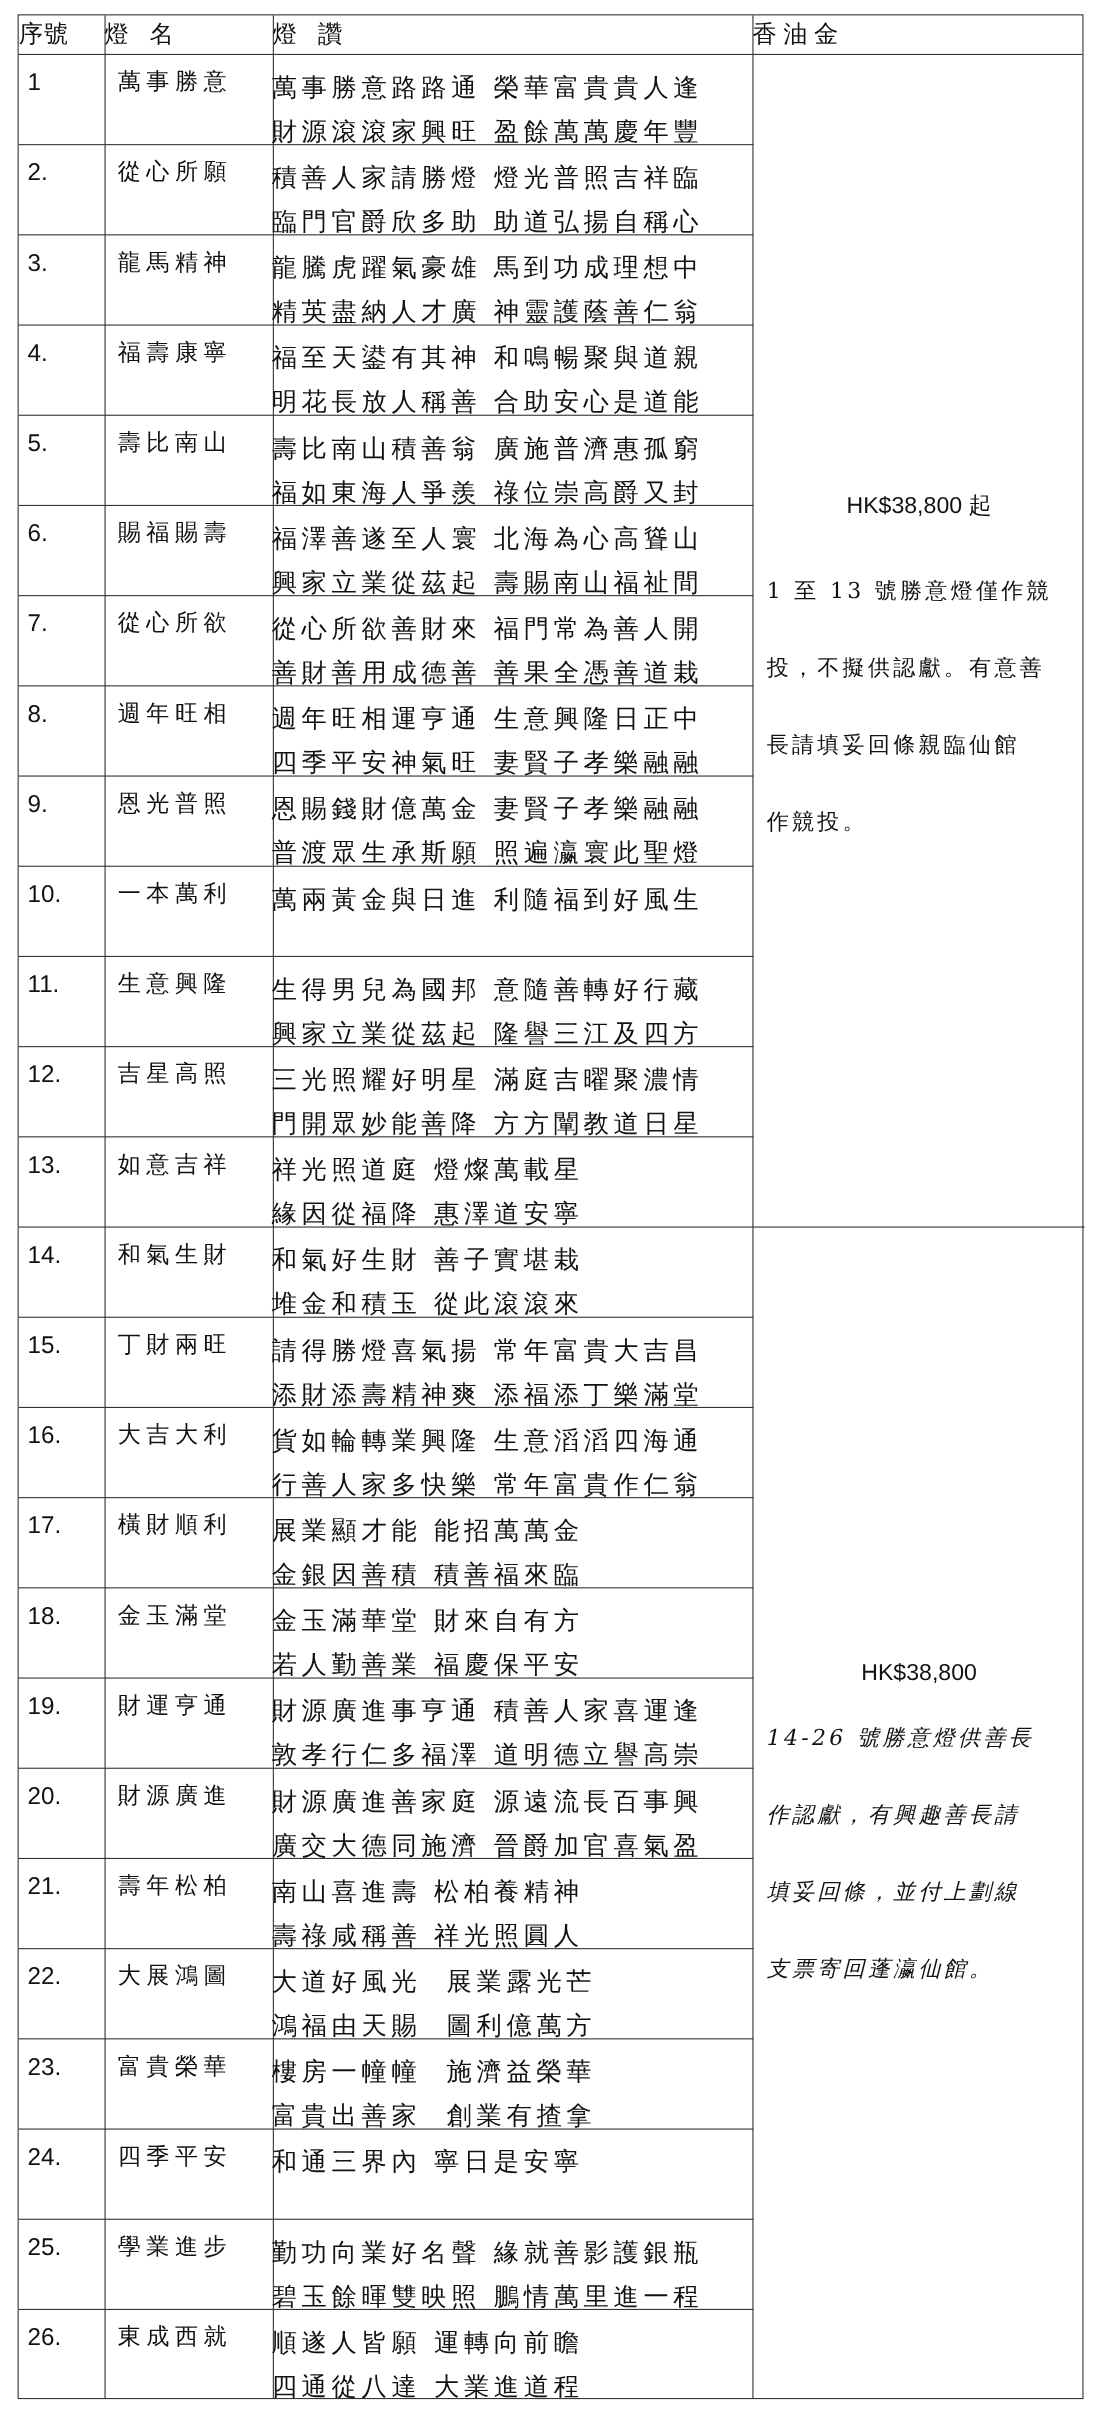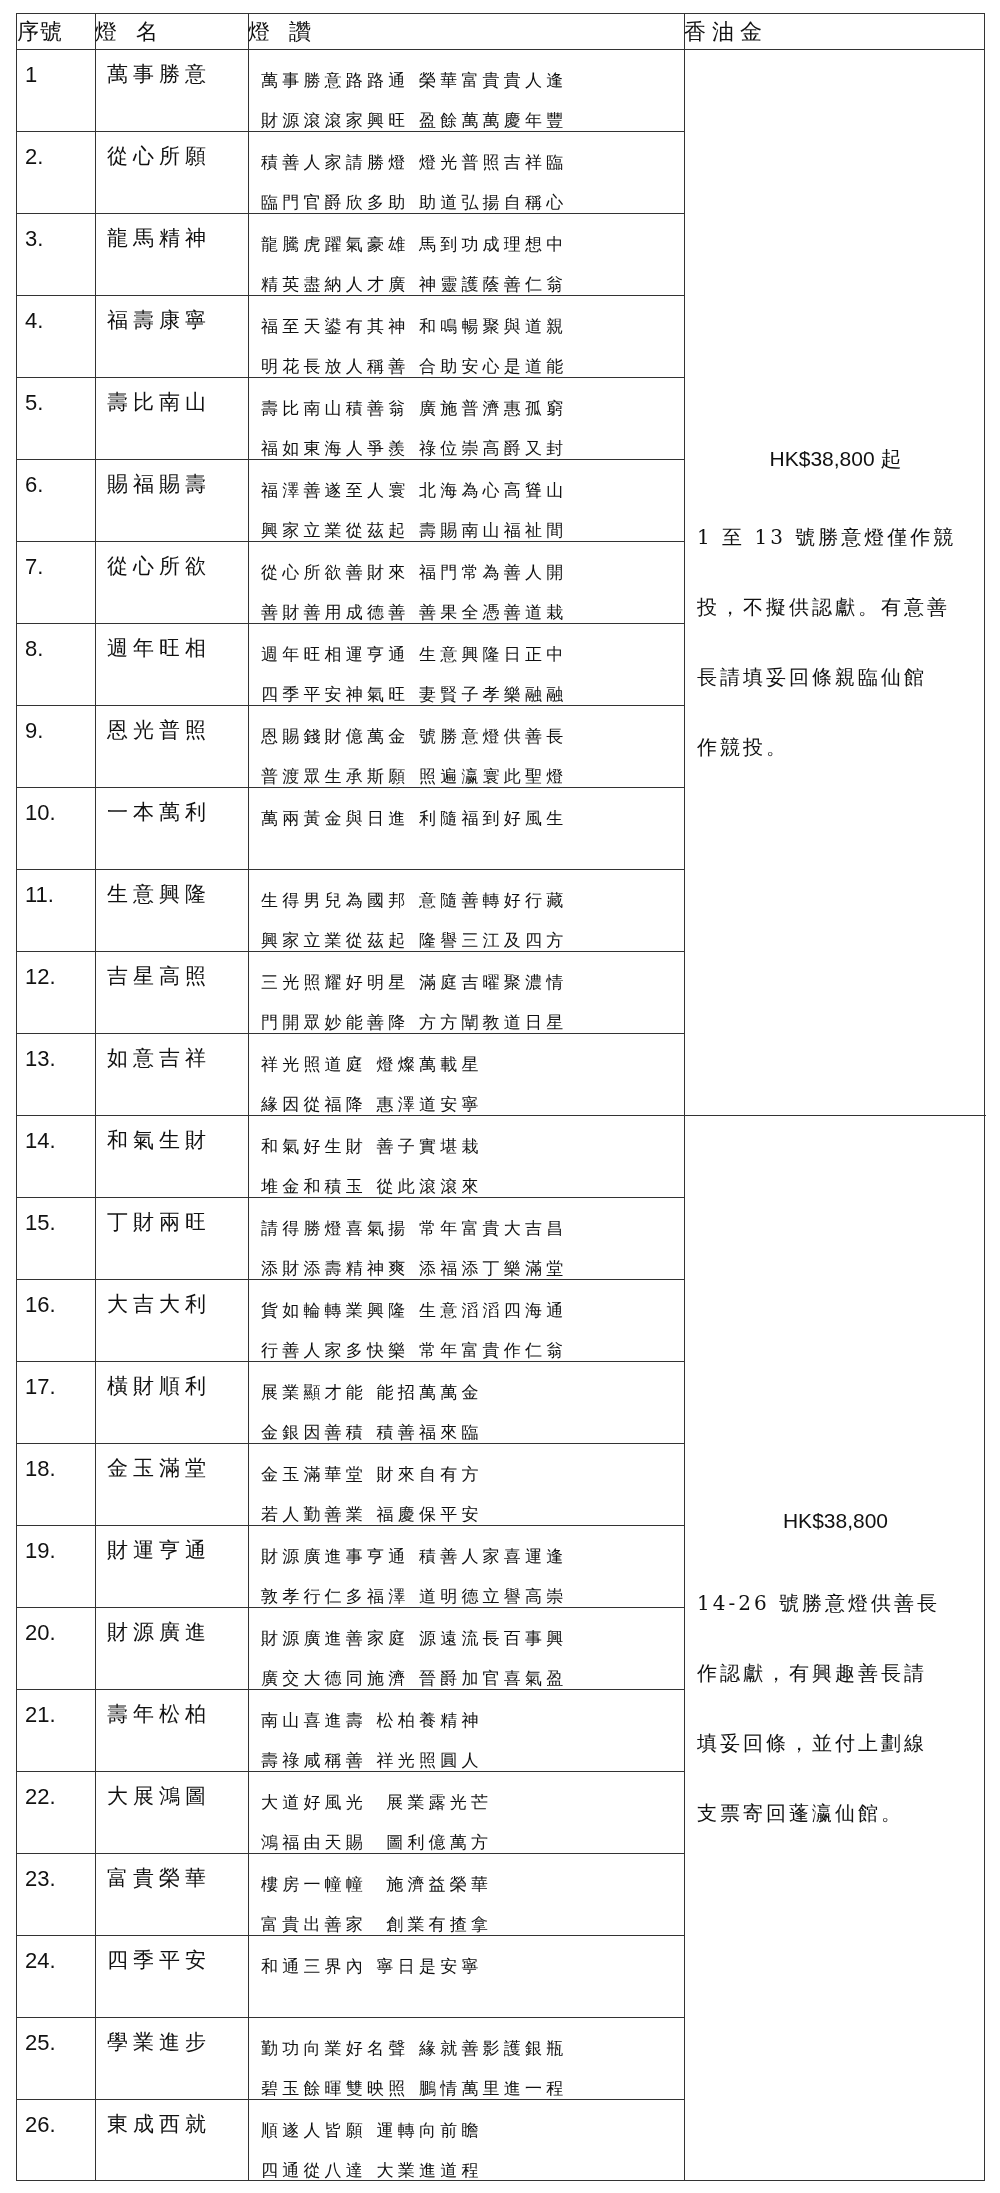--- a/index.html
+++ b/index.html
@@ -11,21 +11,21 @@
          border-bottom: 1.5px solid #333; box-sizing: border-box; }
   .vline { position: absolute; top: 0; width: 0; border-left: 1.5px solid #333; }
   .hcell { position: absolute; top: 0; height: 36px; line-height: 36px; 
            font-size: 22px; letter-spacing: 6px; }
   .row { position: absolute; left: 0; width: 668px; height: 82px;
          border-bottom: 1.5px solid #333; box-sizing: border-box; }
   .row.last { border-bottom: none; }
   .num { position: absolute; left: 8px; top: 12px; font-family: "Liberation Sans", sans-serif;
          font-size: 22px; }
   .name { position: absolute; left: 90px; top: 10px; font-size: 21px; letter-spacing: 5px; }
-  .verse { position: absolute; left: 244px; top: 10px; font-size: 17px; letter-spacing: 4.2px;
+  .verse { position: absolute; left: 230px; top: 10px; font-size: 23px; letter-spacing: 4.2px;
            line-height: 40px; white-space: pre; }
   .verse div { height: 40px; white-space: pre; }
   .price-block { position: absolute; left: 668px; width: 301px; box-sizing: border-box; }
   .price { position: absolute; left: 0; width: 100%; text-align: center;
            font-family: "Liberation Sans", sans-serif; font-size: 21px; }
   .note { position: absolute; left: 12px; width: 280px; font-size: 20px; letter-spacing: 3px;
           line-height: 70px; }
   .note div { height: 70px; white-space: nowrap; }
   .sep { position: absolute; left: 668px; width: 301px; border-top: 1.5px solid #333; }
 </style>
@@ -82,21 +82,21 @@
         <div class="verse"><div>從心所欲善財來 福門常為善人開</div><div>善財善用成德善 善果全憑善道栽</div></div>
       </div>
       <div class="row" style="top: 610px;">
         <div class="num">8.</div>
         <div class="name">週年旺相</div>
         <div class="verse"><div>週年旺相運亨通 生意興隆日正中</div><div>四季平安神氣旺 妻賢子孝樂融融</div></div>
       </div>
       <div class="row" style="top: 692px;">
         <div class="num">9.</div>
         <div class="name">恩光普照</div>
-        <div class="verse"><div>恩賜錢財億萬金 號勝意燈供善長</div><div>普渡眾生承斯願 照遍瀛寰此聖燈</div></div>
+        <div class="verse"><div>恩賜錢財億萬金 妻賢子孝樂融融</div><div>普渡眾生承斯願 照遍瀛寰此聖燈</div></div>
       </div>
       <div class="row" style="top: 774px;">
         <div class="num">10.</div>
         <div class="name">一本萬利</div>
         <div class="verse"><div>萬兩黃金與日進 利隨福到好風生</div></div>
       </div>
       <div class="row" style="top: 856px;">
         <div class="num">11.</div>
         <div class="name">生意興隆</div>
         <div class="verse"><div>生得男兒為國邦 意隨善轉好行藏</div><div>興家立業從茲起 隆譽三江及四方</div></div>
@@ -184,20 +184,20 @@
       <div>1 至 13 號勝意燈僅作競</div>
       <div>投，不擬供認獻。有意善</div>
       <div>長請填妥回條親臨仙館</div>
       <div>作競投。</div>
     </div>
   </div>
   <div class="sep" style="top:1101px;"></div>
 
   <div class="price-block" style="top:1102px;height:1066px;">
     <div class="price" style="top:393px;">HK$38,800</div>
-    <div class="note" style="top:452px;">
+    <div class="note" style="top:428px;font-style:italic;">
       <div>14-26  號勝意燈供善長</div>
       <div>作認獻，有興趣善長請</div>
       <div>填妥回條，並付上劃線</div>
       <div>支票寄回蓬瀛仙館。</div>
     </div>
   </div>
 </div>
 
 </body></html>

